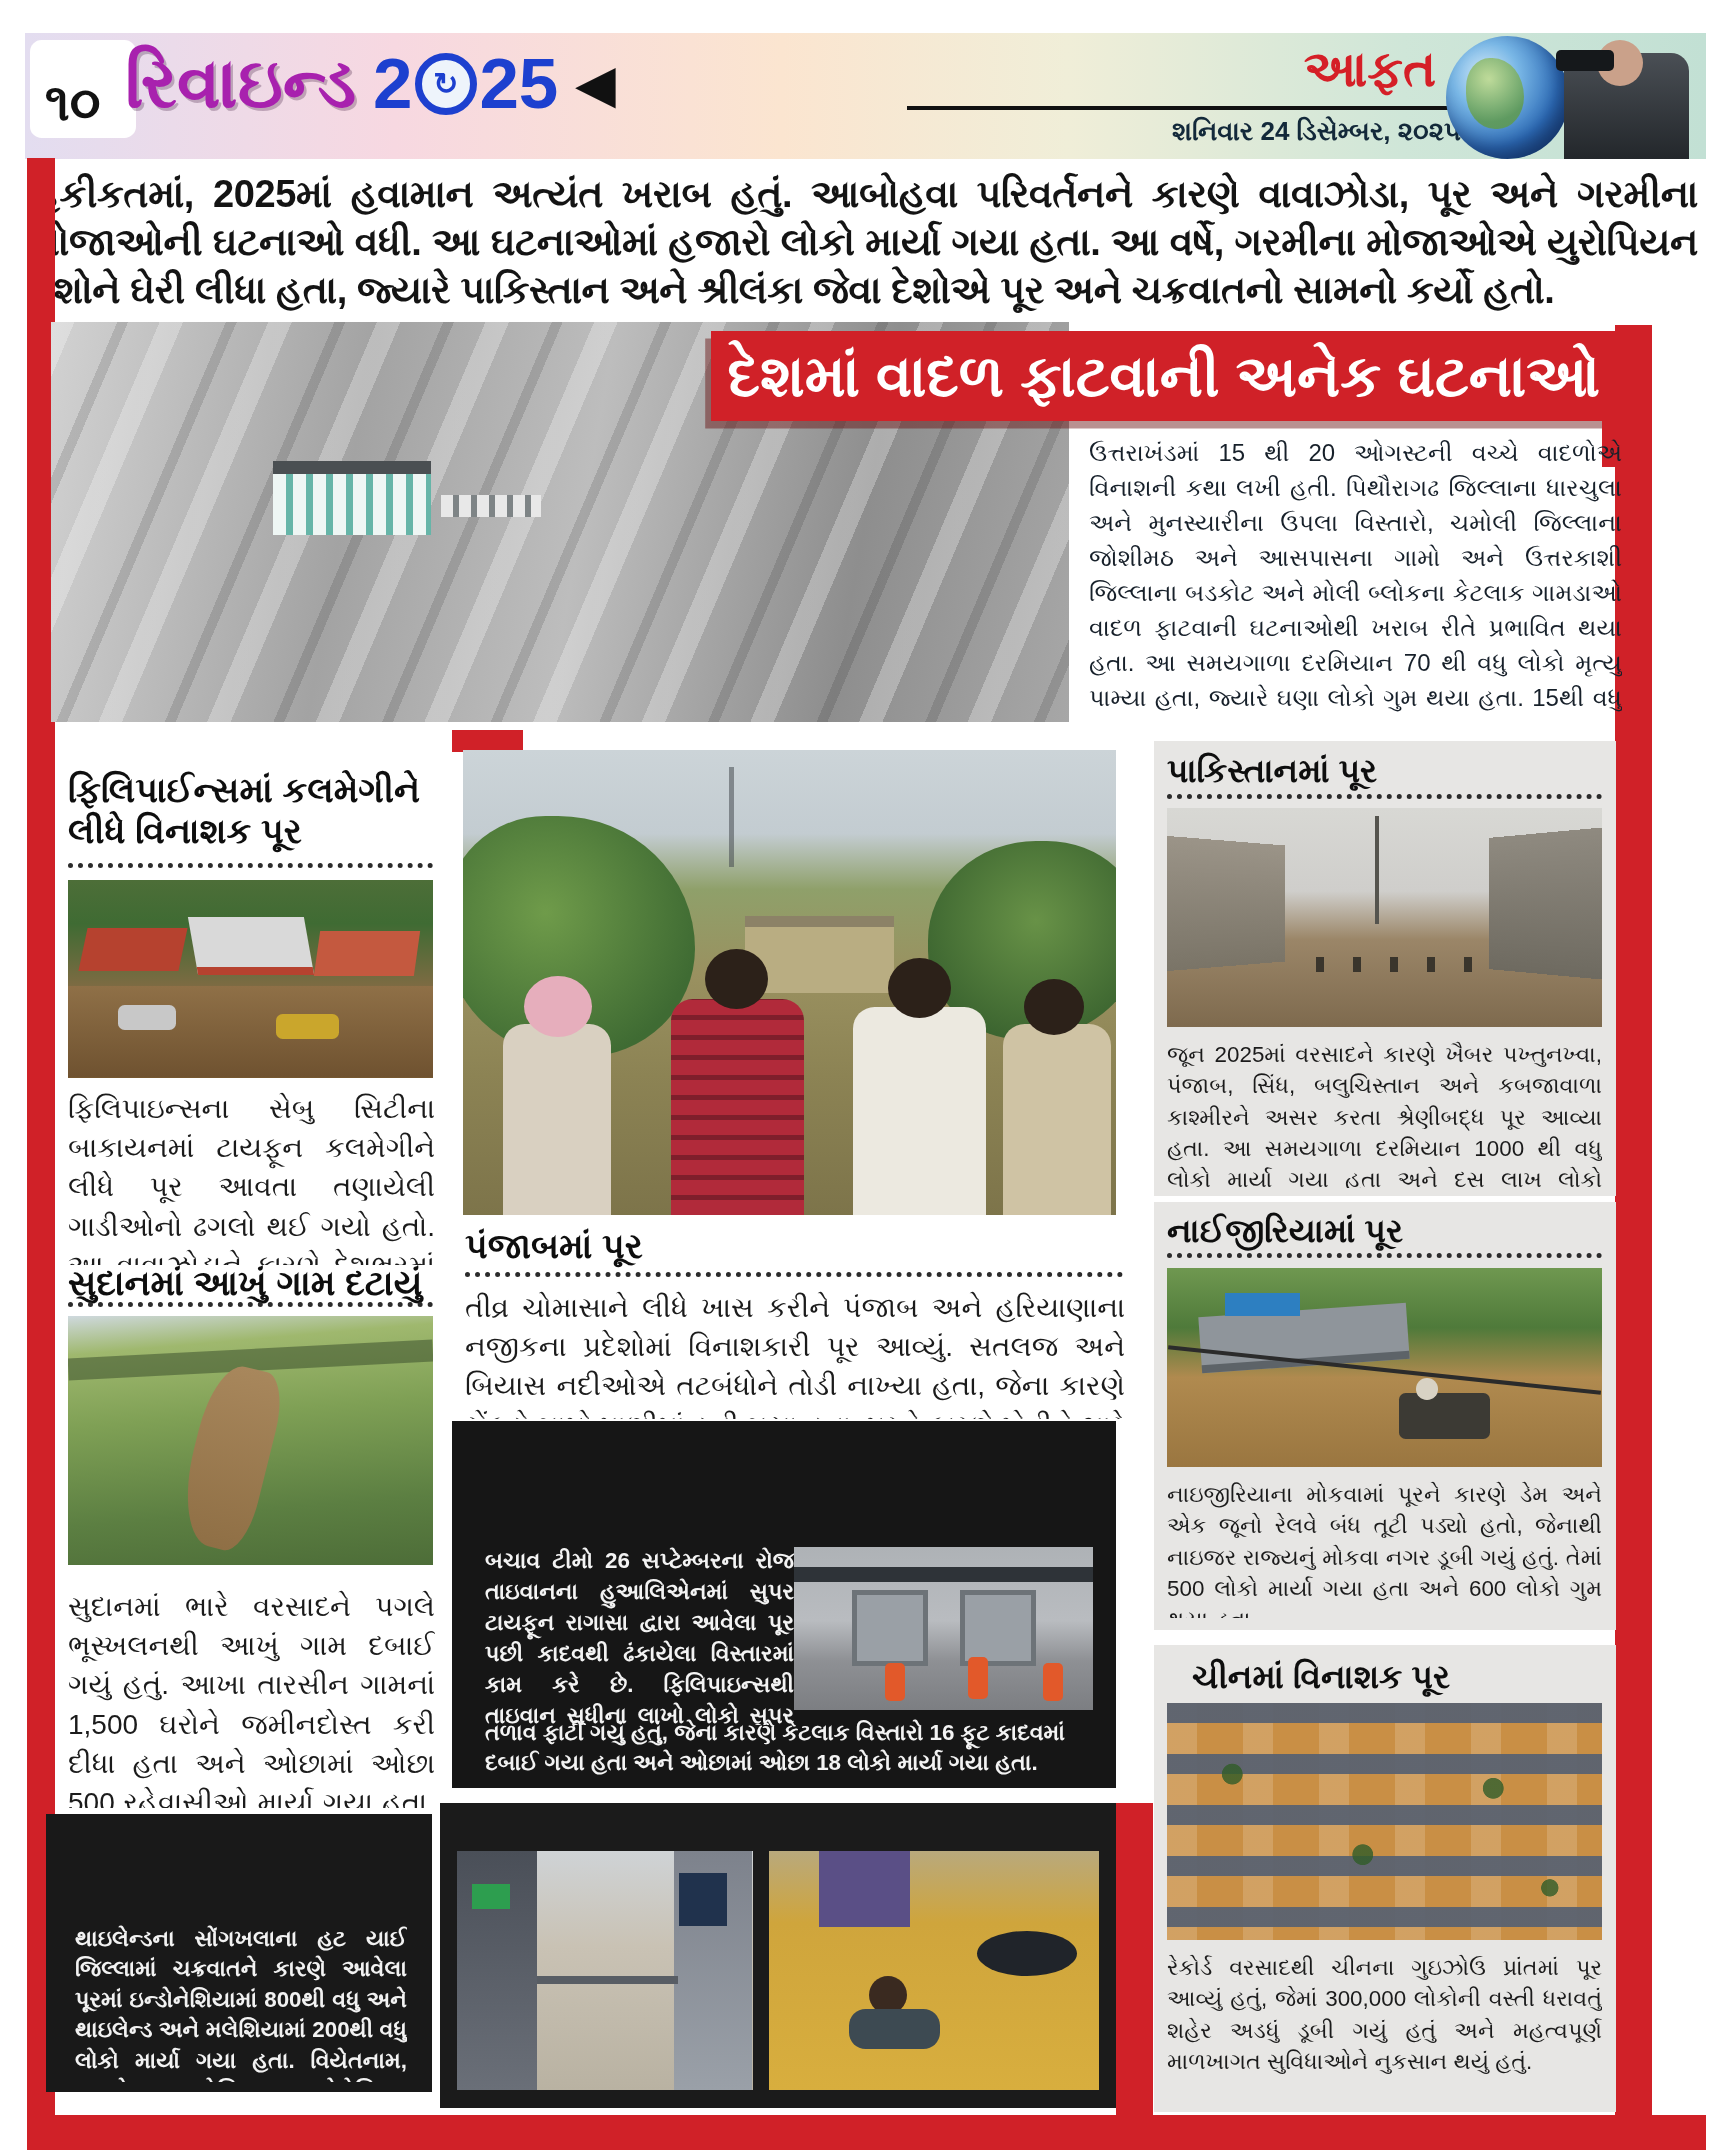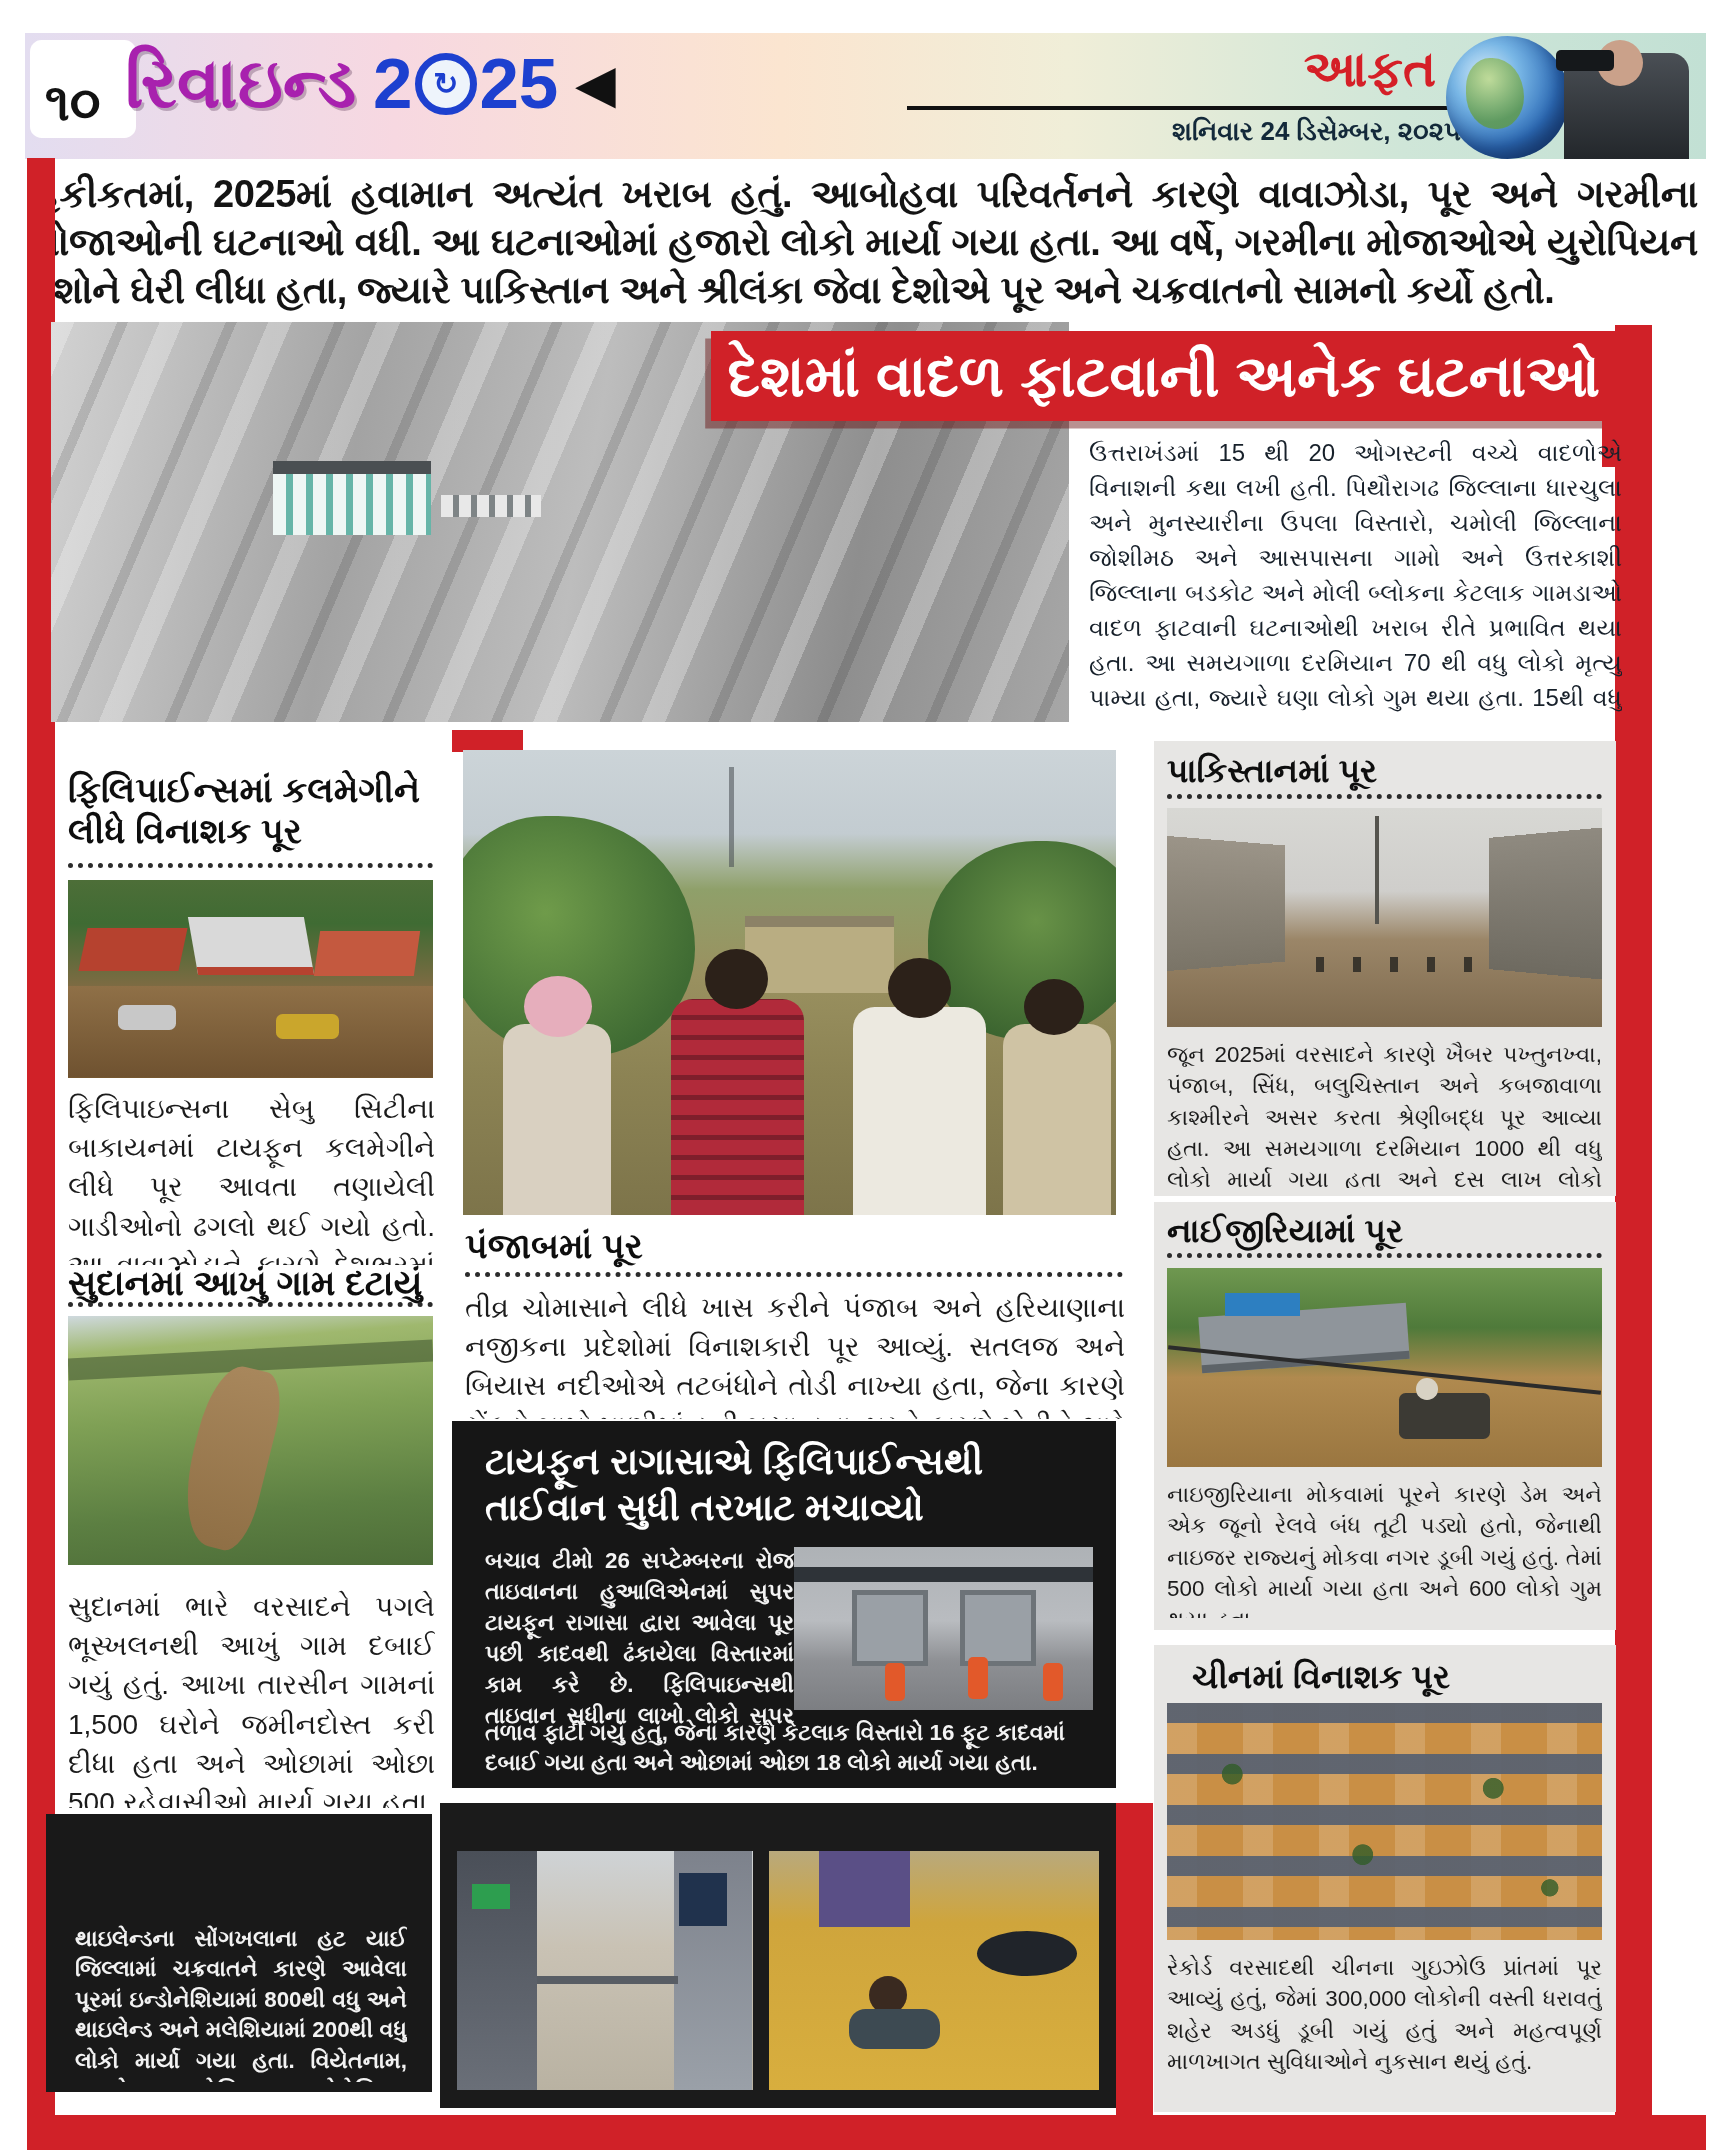--- a/index.html
+++ b/index.html
@@ -261,21 +261,20 @@
   <div class="abs person p3"></div>
   <div class="abs p3-head"></div>
   <div class="abs person p4"></div>
   <div class="abs p4-head"></div>
 </div>
 <div class="abs h-sec pj-head">પંજાબમાં પૂર</div>
 <div class="abs dotrule pj-rule"></div>
 <div class="abs bt pj-body ov">તીવ્ર ચોમાસાને લીધે ખાસ કરીને પંજાબ અને હરિયાણાના નજીકના પ્રદેશોમાં વિનાશકારી પૂર આવ્યું. સતલજ અને બિયાસ નદીઓએ તટબંધોને તોડી નાખ્યા હતા, જેના કારણે સેંકડો ગામો પાણીમાં ડૂબી ગયા હતા. પૂરને કારણે ખેતીને ભારે નુકસાન થયું હતું અને નોંધપાત્ર માનવ અને પશુધનની જાનહાનિ થઈ હતી.</div>
 
 <div class="abs ragasa-box ov">
-  <div class="abs rg-head">ટાયફૂન રાગાસાએ ફિલિપાઈન્સથી તાઈવાન સુધી તરખાટ મચાવ્યો</div>
   <div class="abs rg-photo ov" style="left:342px;top:126px;width:299px;height:163px;">
     <div class="abs rg-roof" style="width:299px;height:15px;top:20px;"></div>
     <div class="abs rg-door1" style="left:58px;top:43px;width:66px;height:66px;"></div>
     <div class="abs rg-door2" style="left:166px;top:43px;width:66px;height:66px;"></div>
     <div class="abs rg-f1" style="left:91px;top:116px;"></div>
     <div class="abs rg-f2" style="left:174px;top:110px;"></div>
     <div class="abs rg-f3" style="left:249px;top:116px;"></div>
   </div>
   <div class="abs rg-lead ov">બચાવ ટીમો 26 સપ્ટેમ્બરના રોજ તાઇવાનના હુઆલિએનમાં સુપર ટાયફૂન રાગાસા દ્વારા આવેલા પૂર પછી કાદવથી ઢંકાયેલા વિસ્તારમાં કામ કરે છે. ફિલિપાઇન્સથી તાઇવાન સુધીના લાખો લોકો સુપર ટાયફૂન રાગાસાથી પ્રભાવિત થયા હતા. તાઇવાનમાં, વાવાઝોડાને કારણે એક અવરોધ</div>
   <div class="abs rg-rest ov">તળાવ ફાટી ગયું હતું, જેના કારણે કેટલાક વિસ્તારો 16 ફૂટ કાદવમાં દબાઈ ગયા હતા અને ઓછામાં ઓછા 18 લોકો માર્યા ગયા હતા.</div>

